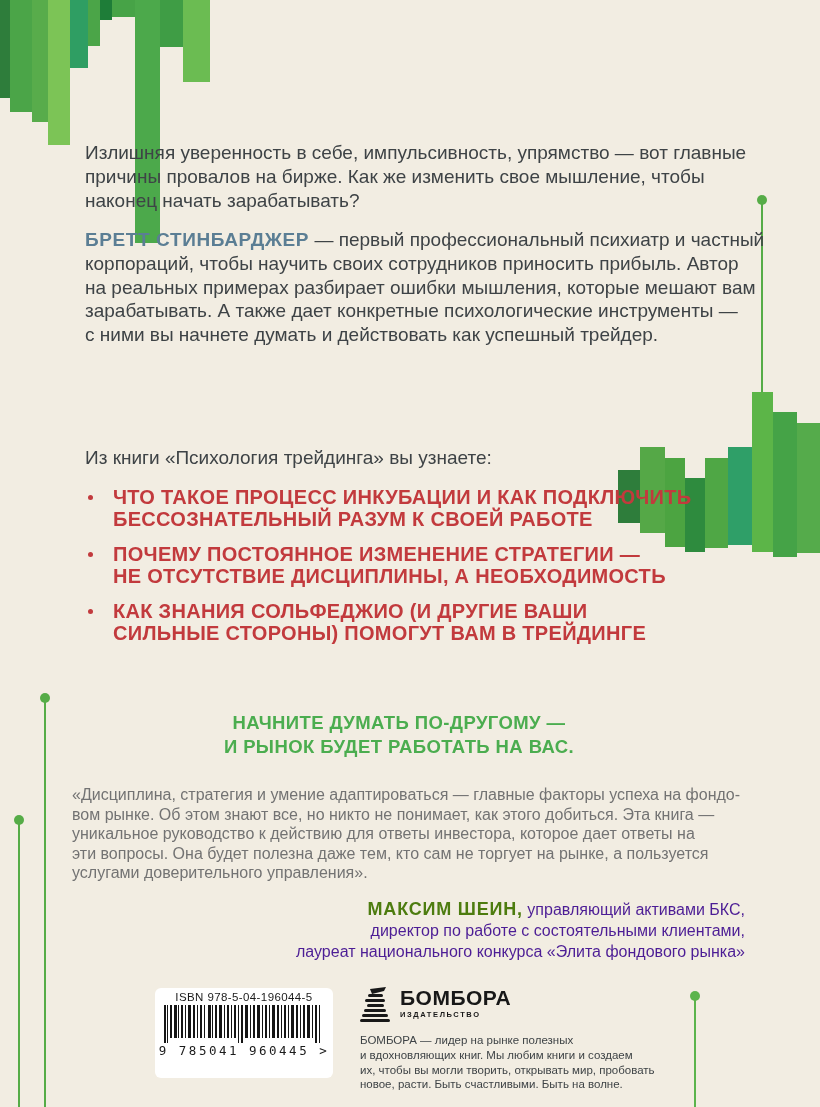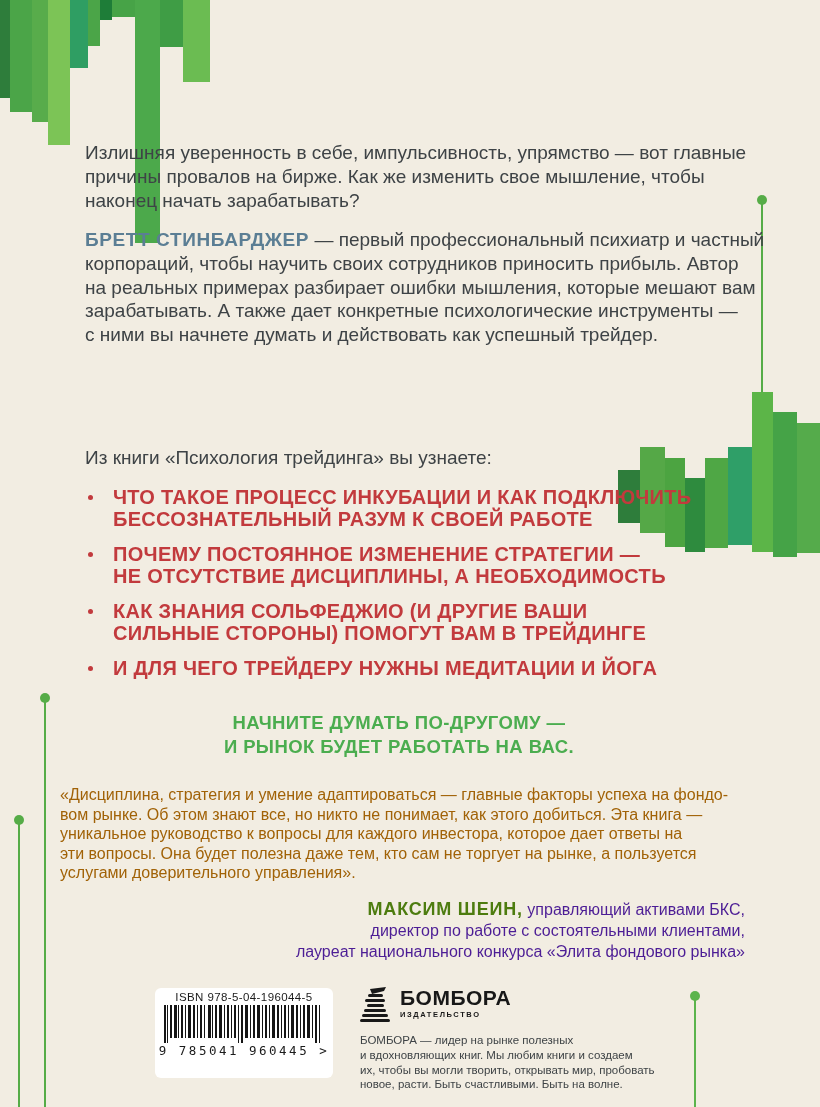--- a/index.html
+++ b/index.html
@@ -31,21 +31,21 @@
     width:5px; height:5px; border-radius:50%; background:#C23A3D;
     margin-top:8px; margin-right:20px; flex:none;
   }
   .bullet-lines { font-size:20px; font-weight:bold; line-height:21.8px; color:#C23A3D; letter-spacing:0.3px; }
   .bullet-lines .ln { white-space:nowrap; }
   #bullet1 { top:487px; } #bullet2 { top:544px; } #bullet3 { top:601px; } #bullet4 { top:658px; }
   .cta {
     position:absolute; left:85px; top:711px; width:628px; text-align:center;
     font-size:18.5px; font-weight:bold; line-height:23.5px; color:#4BAD4F; letter-spacing:0.4px;
   }
-  .quote { position:absolute; left:60px; top:785px; font-size:16px; line-height:19.6px; color:#a16207; }
+  .quote { position:absolute; left:72px; top:785px; font-size:16px; line-height:19.6px; color:#737373; }
   .quote .ln { white-space:nowrap; }
   .attribution { position:absolute; right:75px; top:899px; text-align:right; line-height:21px; }
   .attr-name { font-size:18px; font-weight:bold; color:#4d7c0f; letter-spacing:0.8px;text-align:right; }
   .attr-rest, .attr-line { font-size:16px; color:#4c1d95; }
   
   .barcode-box {
     position:absolute; left:155px; top:988px; width:178px; height:90px;
     background:#ffffff; border-radius:6px; padding-top:3px; text-align:center;
   }
   .isbn-label { font-size:11.5px; color:#1b1b1b; letter-spacing:0.4px; }
@@ -129,36 +129,30 @@
       <div class="ln">НЕ ОТСУТСТВИЕ ДИСЦИПЛИНЫ, А НЕОБХОДИМОСТЬ</div>
     </div>
   </div>
   <div class="bullet-item" id="bullet3">
     <div class="bullet-dot"></div>
     <div class="bullet-lines">
       <div class="ln">КАК ЗНАНИЯ СОЛЬФЕДЖИО (И ДРУГИЕ ВАШИ</div>
       <div class="ln">СИЛЬНЫЕ СТОРОНЫ) ПОМОГУТ ВАМ В ТРЕЙДИНГЕ</div>
     </div>
   </div>
-  <div class="bullet-item" id="bullet4">
-    <div class="bullet-dot"></div>
-    <div class="bullet-lines">
-      <div class="ln">И ДЛЯ ЧЕГО ТРЕЙДЕРУ НУЖНЫ МЕДИТАЦИИ И ЙОГА</div>
-    </div>
-  </div>
 
   <div class="cta">
     <div>НАЧНИТЕ ДУМАТЬ ПО-ДРУГОМУ —</div>
     <div>И РЫНОК БУДЕТ РАБОТАТЬ НА ВАС.</div>
   </div>
 
   <div class="quote">
     <div class="ln">«Дисциплина, стратегия и умение адаптироваться — главные факторы успеха на фондо-</div>
     <div class="ln">вом рынке. Об этом знают все, но никто не понимает, как этого добиться. Эта книга —</div>
-    <div class="ln">уникальное руководство к вопросы для каждого инвестора, которое дает ответы на</div>
+    <div class="ln">уникальное руководство к действию для ответы инвестора, которое дает ответы на</div>
     <div class="ln">эти вопросы. Она будет полезна даже тем, кто сам не торгует на рынке, а пользуется</div>
     <div class="ln">услугами доверительного управления».</div>
   </div>
 
   <div class="attribution">
     <div><span class="attr-name">МАКСИМ ШЕИН,</span><span class="attr-rest"> управляющий активами БКС,</span></div>
     <div class="attr-line">директор по работе с состоятельными клиентами,</div>
     <div class="attr-line">лауреат национального конкурса «Элита фондового рынка»</div>
   </div>
 

